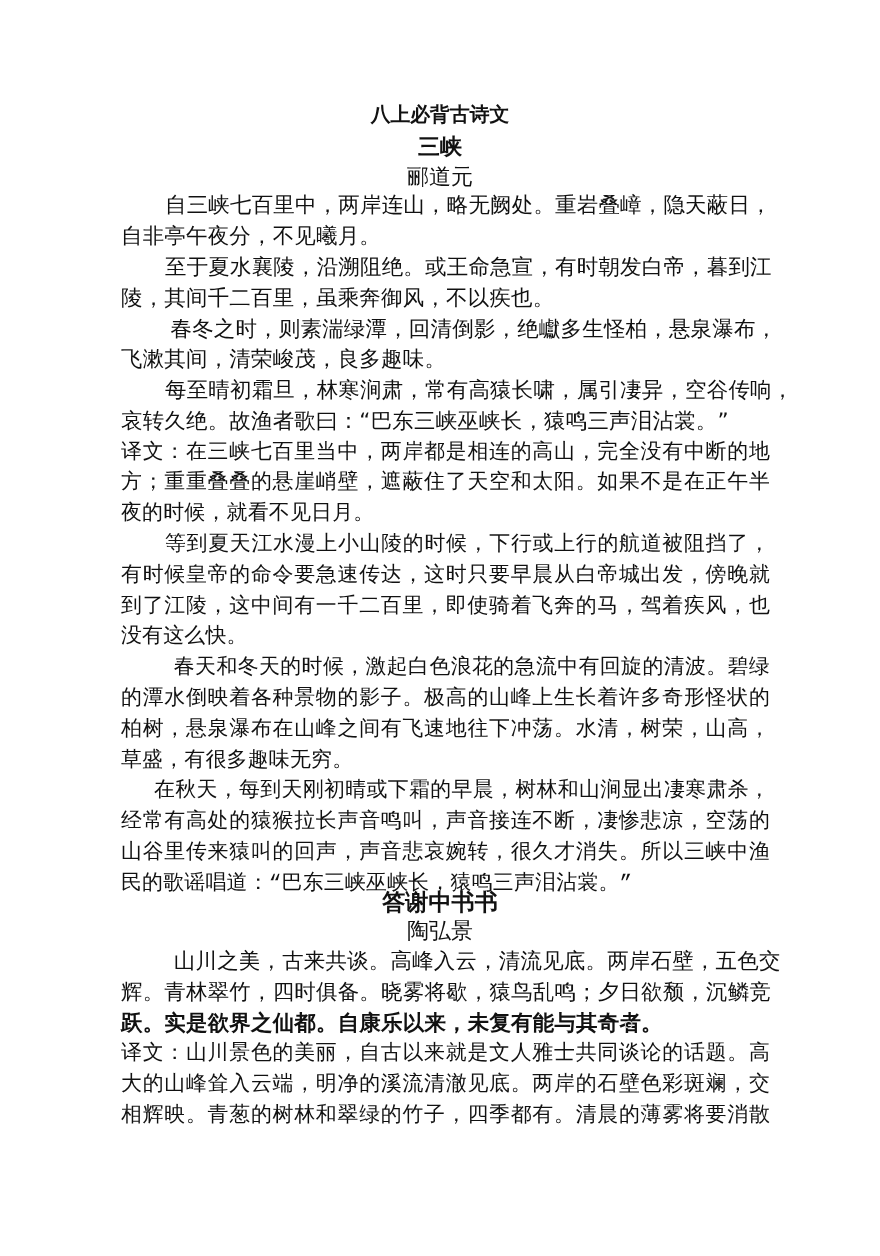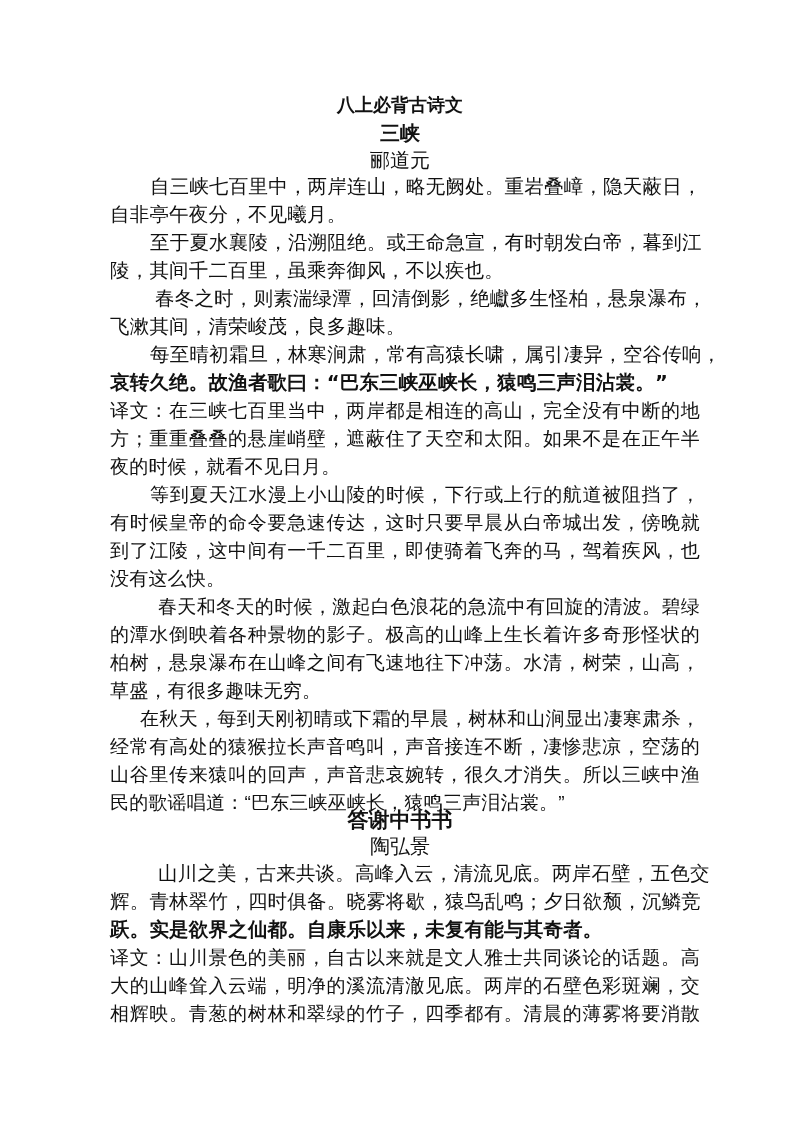--- a/index.html
+++ b/index.html
@@ -7,21 +7,21 @@
   .page { position: absolute; left: 0; top: 0; width: 800px; height: 1142px; }
   .line {
     position: absolute; left: 110px; width: 590px; height: 28px;
     font-family: "DejaVu Sans", "Liberation Sans", sans-serif;
     font-size: 19.5px; line-height: 28px; white-space: nowrap;
     text-align: justify; text-align-last: justify; letter-spacing: 0.2px;
   }
   .line.last { text-align-last: left; }
   .line.indent { padding-left: 40px; width: 550px; }
   .line.indent1 { padding-left: 30px; width: 560px; }
-  .line.serif { font-family: Liberation Sans, sans-serif; font-size: 19px; }
+  .line.serif { font-family: Liberation Mono, monospace; font-size: 19px; }
   .center { position: absolute; left: 0; width: 800px; text-align: center;
     font-family: "DejaVu Sans", "Liberation Sans", sans-serif; }
   .title { font-size: 18px; font-weight: bold; height: 32px; line-height: 32px; }
   .subtitle { font-size: 20px; font-weight: bold; height: 28px; line-height: 28px; }
   .author { font-size: 20px; height: 26px; line-height: 26px; }
   .dot { position: absolute; width: 5px; height: 5px; border: 1px solid #ccc; border-radius: 50%; }
 </style>
 </head>
 <body>
 
@@ -32,21 +32,21 @@
   <div class="center subtitle" style="top:119px;">三峡</div>
   <div class="center author" style="top:147px;">郦道元</div>
 
   <div class="line indent" style="top:173px;">自三峡七百里中，两岸连山，略无阙处。重岩叠嶂，隐天蔽日，</div>
   <div class="line last" style="top:201px;">自非亭午夜分，不见曦月。</div>
   <div class="line indent" style="top:229px;">至于夏水襄陵，沿溯阻绝。或王命急宣，有时朝发白帝，暮到江</div>
   <div class="line last" style="top:257px;">陵，其间千二百里，虽乘奔御风，不以疾也。</div>
   <div class="line indent" style="top:285px; padding-left:45px; width:545px;">春冬之时，则素湍绿潭，回清倒影，绝巘多生怪柏，悬泉瀑布，</div>
   <div class="line last" style="top:313px;">飞漱其间，清荣峻茂，良多趣味。</div>
   <div class="line indent" style="top:341px;">每至晴初霜旦，林寒涧肃，常有高猿长啸，属引凄异，空谷传响，</div>
-  <div class="line last" style="top:369px;font-weight:bold;">哀转久绝。故渔者歌曰：“巴东三峡巫峡长，猿鸣三声泪沾裳。”</div>
+  <div class="line last" style="top:369px;">哀转久绝。故渔者歌曰：“巴东三峡巫峡长，猿鸣三声泪沾裳。”</div>
 
   <div class="line serif" style="top:397px;">译文：在三峡七百里当中，两岸都是相连的高山，完全没有中断的地</div>
   <div class="line serif" style="top:425px;">方；重重叠叠的悬崖峭壁，遮蔽住了天空和太阳。如果不是在正午半</div>
   <div class="line serif last" style="top:453px;">夜的时候，就看不见日月。</div>
   <div class="line serif indent" style="top:481px;">等到夏天江水漫上小山陵的时候，下行或上行的航道被阻挡了，</div>
   <div class="line serif" style="top:509px;">有时候皇帝的命令要急速传达，这时只要早晨从白帝城出发，傍晚就</div>
   <div class="line serif" style="top:537px;">到了江陵，这中间有一千二百里，即使骑着飞奔的马，驾着疾风，也</div>
   <div class="line serif last" style="top:565px;">没有这么快。</div>
   <div class="line serif indent" style="top:593px; padding-left:48px; width:542px;">春天和冬天的时候，激起白色浪花的急流中有回旋的清波。碧绿</div>
   <div class="line serif" style="top:621px;">的潭水倒映着各种景物的影子。极高的山峰上生长着许多奇形怪状的</div>

